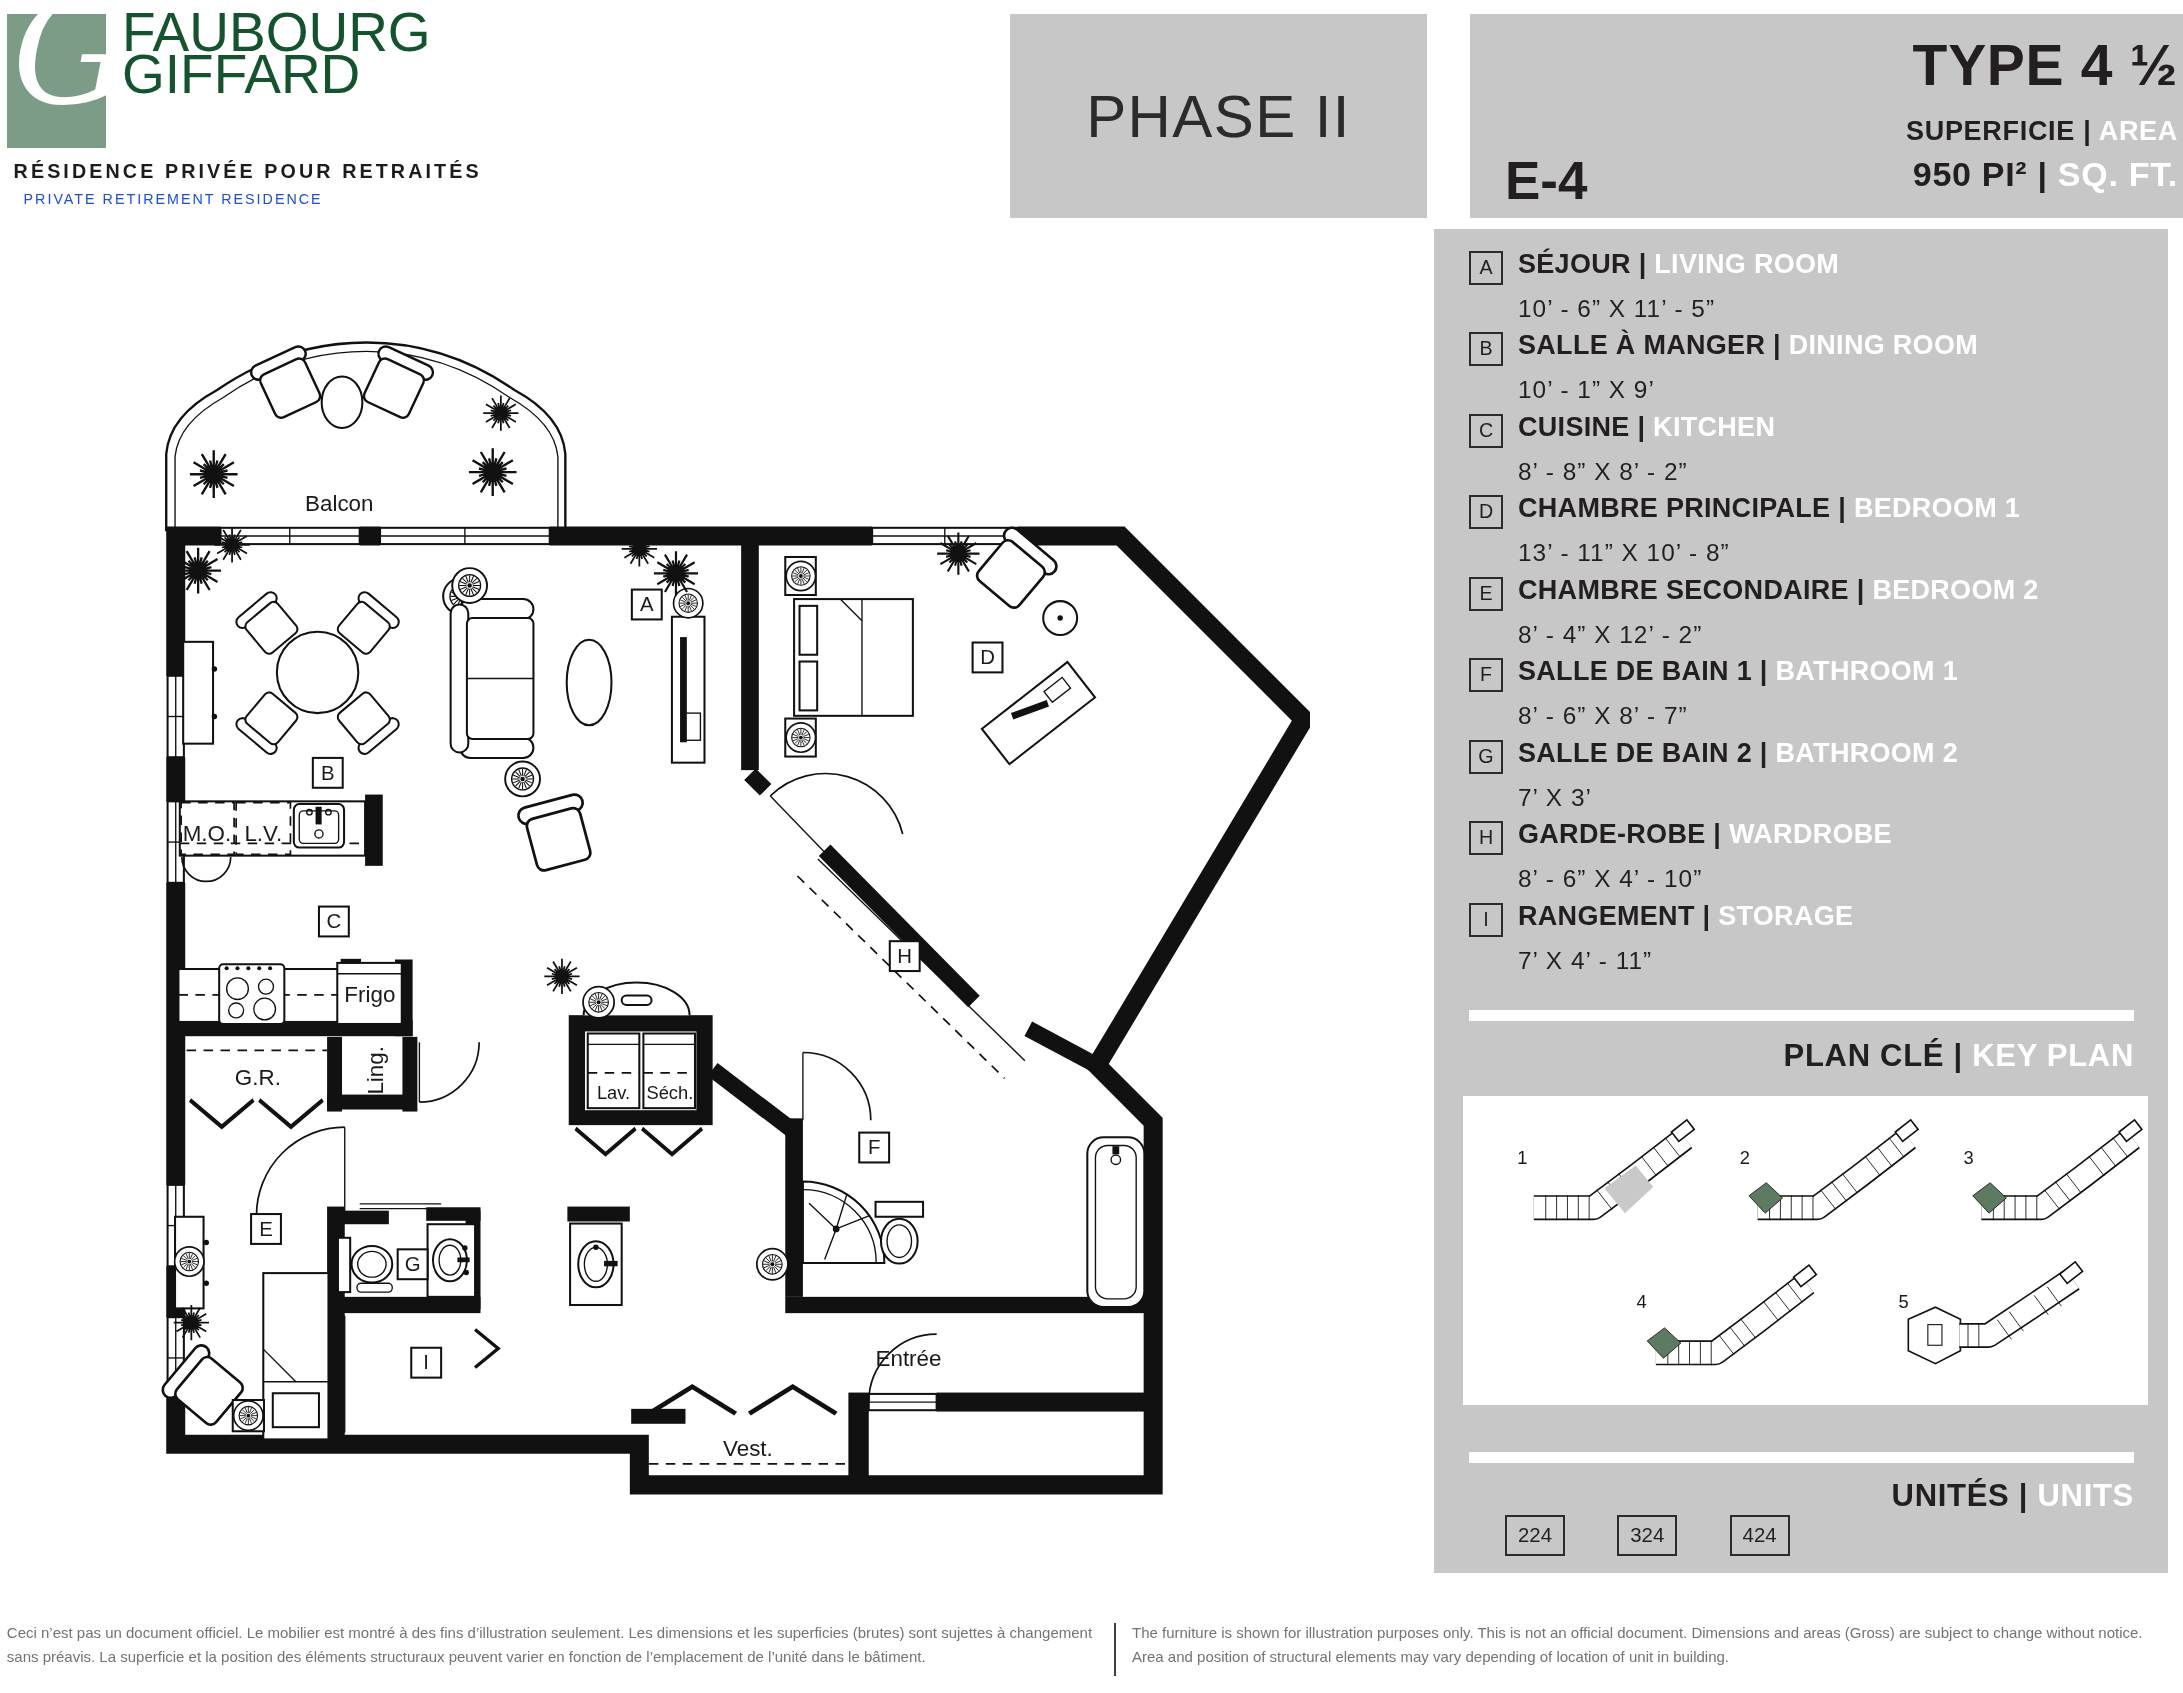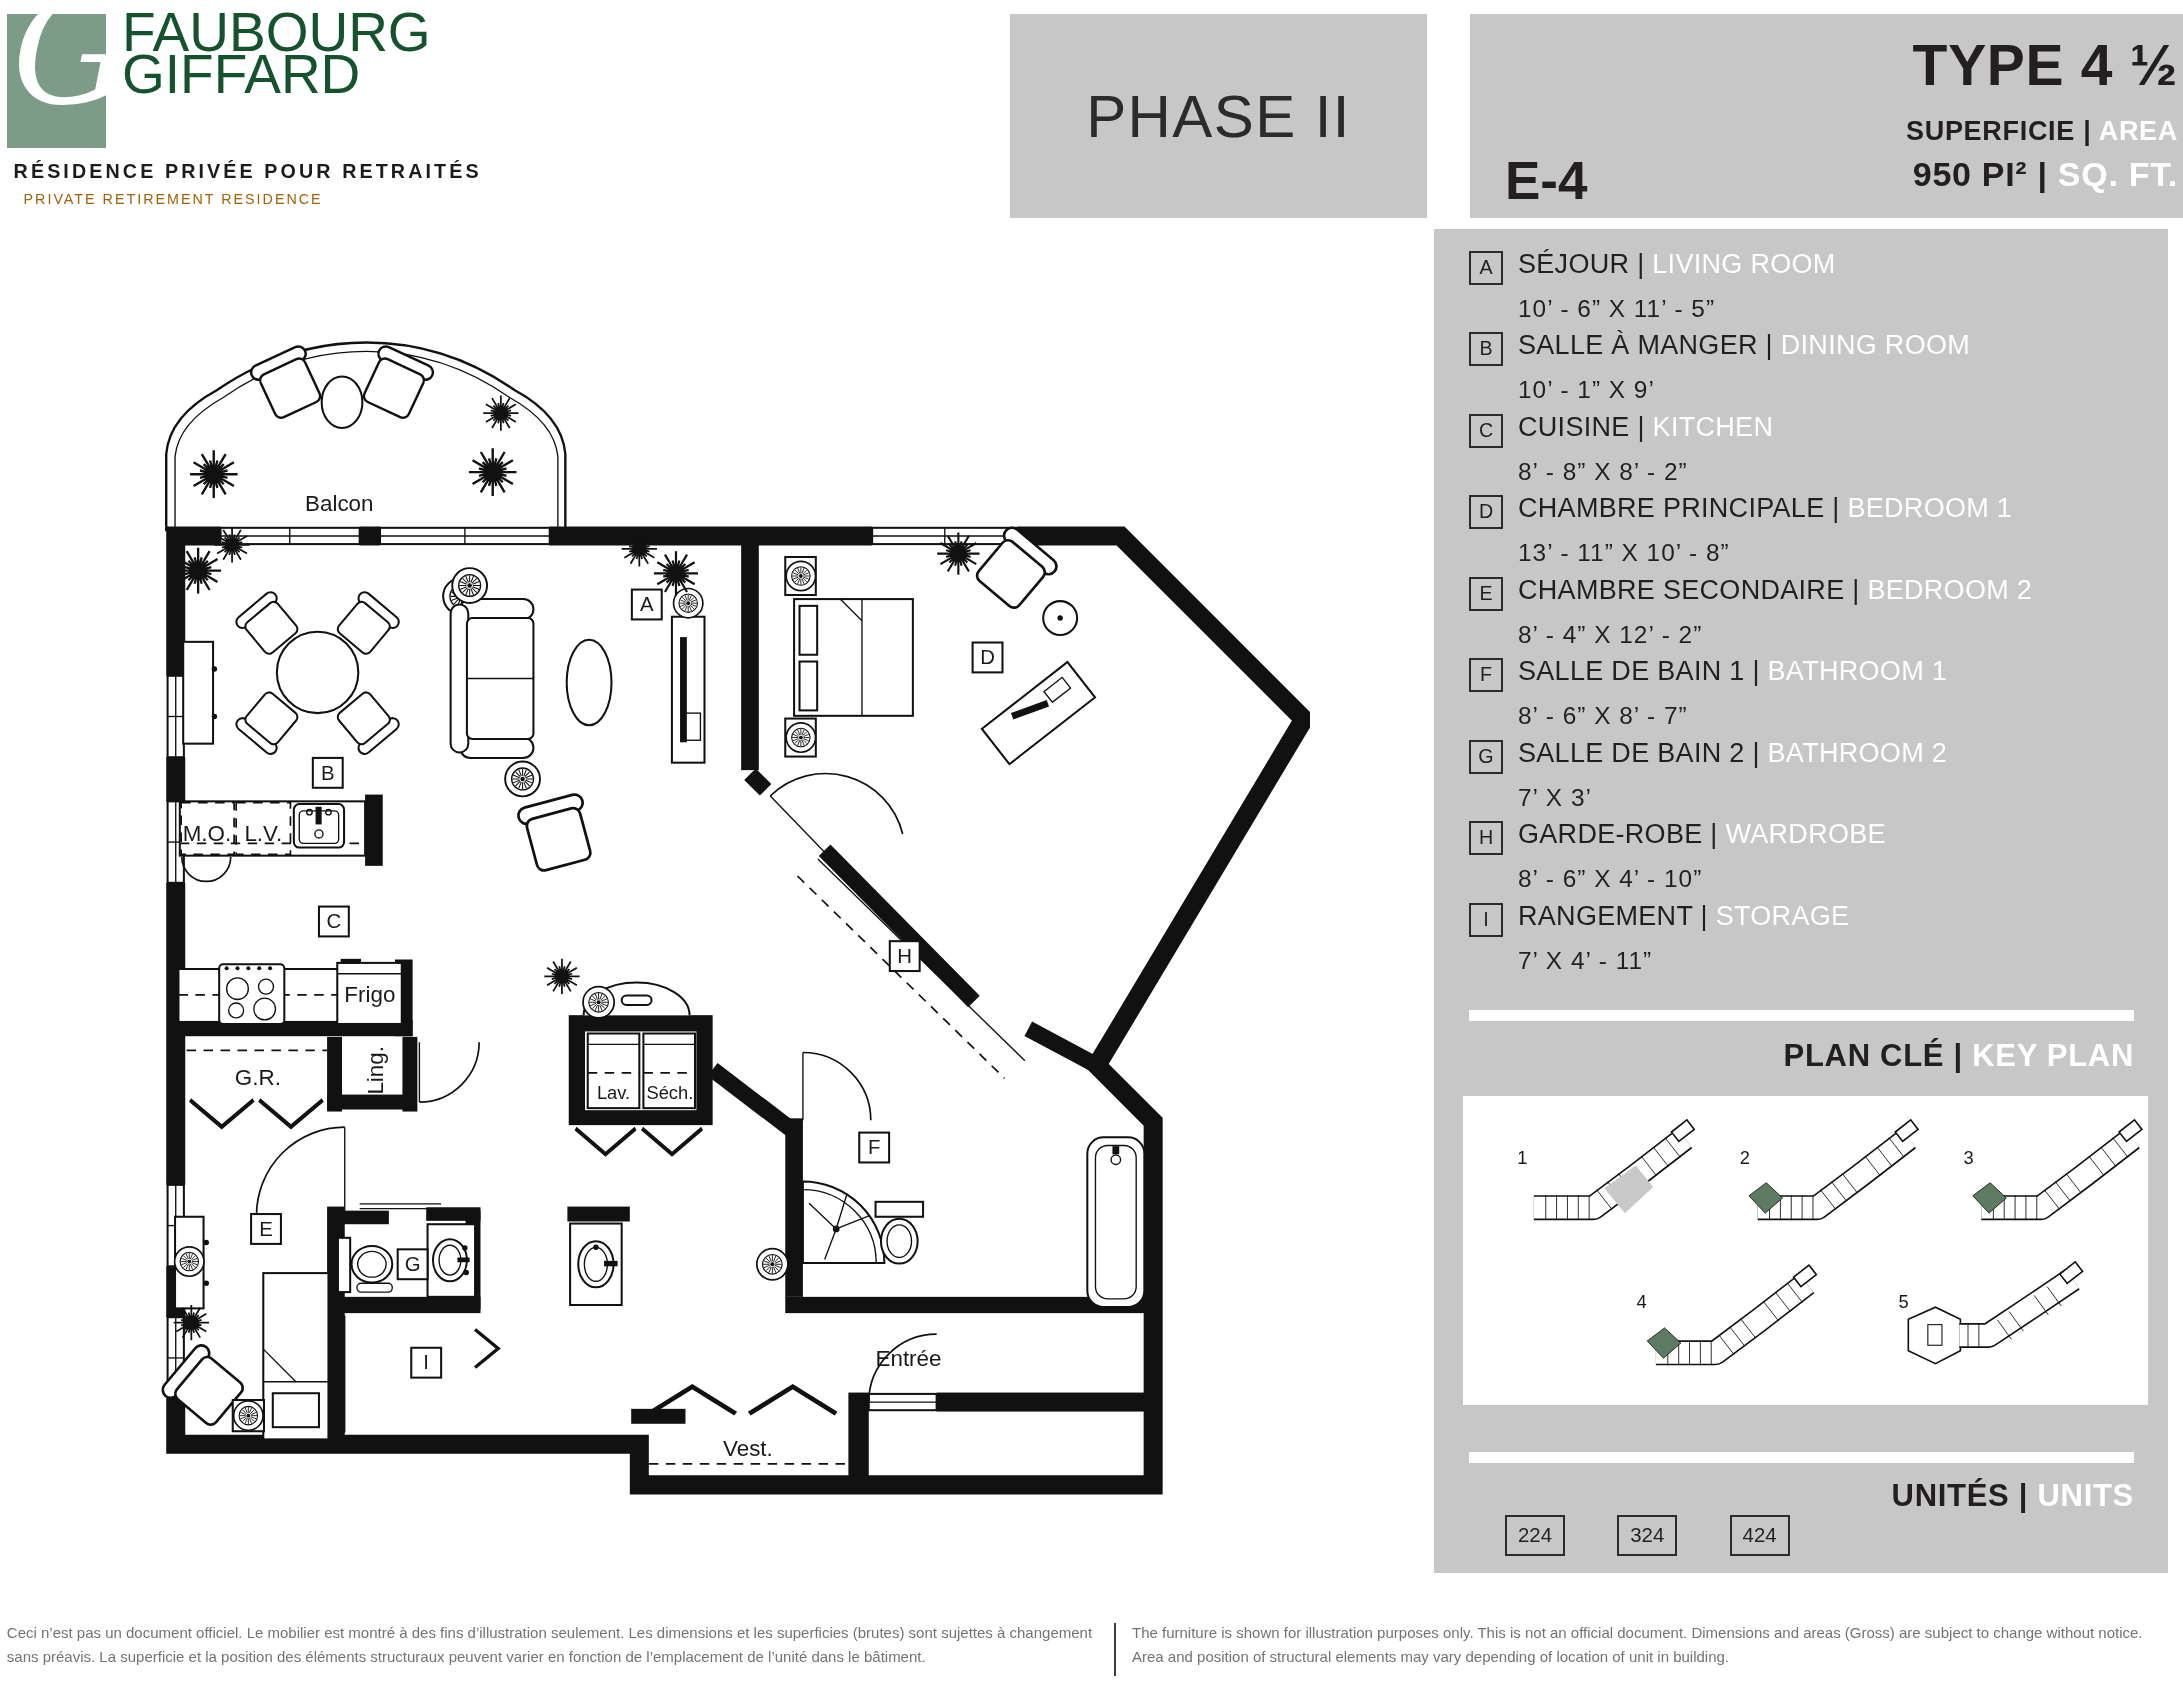--- a/index.html
+++ b/index.html
@@ -8,37 +8,37 @@
   .gray-box{position:absolute;background:#c7c7c8;}
   
   .logo-g{position:absolute;left:6.8px;top:13.6px;width:99px;height:134px;background:#7d9c88;overflow:visible;}
   .logo-g span{position:absolute;left:5.4px;top:-35px;font-family:"DejaVu Serif",serif;font-style:italic;
        font-weight:400;font-size:146px;color:#fff;line-height:1;}
   .logo-name{position:absolute;left:122px;top:11px;font-weight:400;font-size:55px;line-height:42px;
        letter-spacing:0px;color:#14532d;}
   .logo-tag-fr{position:absolute;left:13.6px;top:160px;width:326px;font-size:19.7px;letter-spacing:3.1px;
        font-weight:700;color:#1d1c1c;white-space:nowrap;}
   .logo-tag-en{position:absolute;left:13.6px;top:191px;width:319px;text-align:center;font-size:14.3px;
-       letter-spacing:2px;font-weight:500;color:#a16207;}
+       letter-spacing:2px;font-weight:500;color:#1d4ed8;}
   
   .phase-box{left:1010px;top:14.3px;width:417px;height:204px;display:flex;align-items:center;justify-content:center;
        font-size:60px;font-weight:500;letter-spacing:1.4px;color:#2b2b2b;}
   .hdr-box{left:1434px;top:14.3px;width:734px;height:204px;margin-left:36px;}
   .hdr-type{position:absolute;right:26px;top:17.6px;font-size:57px;font-weight:700;letter-spacing:0.7px;}
   .hdr-sup{position:absolute;right:26px;top:102px;font-size:27px;font-weight:700;letter-spacing:0.7px;}
   .hdr-area{position:absolute;right:26px;top:141px;font-size:34px;font-weight:700;letter-spacing:0.7px;}
   .hdr-unit{position:absolute;left:35px;top:136px;font-size:53px;font-weight:700;}
   .wh{color:#fff;}
   
   .sidebar{left:1434px;top:229px;width:734px;height:1344px;}
   .legend{position:absolute;left:1469px;top:248px;width:665px;}
   .legend-item{position:absolute;left:0;width:665px;height:81px;}
   .lt-box{position:absolute;left:0;top:2.7px;width:30px;height:30px;border:2px solid #2b2b2b;
        display:flex;align-items:center;justify-content:center;font-size:19.7px;font-weight:500;}
-  .lt-title{position:absolute;left:49px;top:1.4px;font-size:27px;font-weight:400;letter-spacing:0.3px;white-space:nowrap;}
+  .lt-title{position:absolute;left:49px;top:1.4px;font-size:27px;font-weight:700;letter-spacing:0.3px;white-space:nowrap;}
   .lt-dims{position:absolute;left:49px;top:47px;font-size:24.4px;font-weight:500;letter-spacing:1px;white-space:nowrap;}
   .divider{position:absolute;left:1469px;width:665px;height:11px;background:#fff;}
   .side-head{position:absolute;left:1469px;width:665px;text-align:right;font-size:31px;font-weight:700;
        letter-spacing:0.7px;white-space:nowrap;}
   .keyplan-box{position:absolute;left:1463px;top:1096px;width:685px;height:309px;background:#fff;}
   .unit-strip{position:absolute;left:1469px;top:1515px;display:flex;gap:16.3px;}
   .unit-chip{width:56px;height:37px;border:2px solid #2b2b2b;display:flex;align-items:center;
        justify-content:center;font-size:20.4px;font-weight:500;margin-left:36px;}
   
   .foot{position:absolute;top:1621px;font-size:15px;line-height:24.4px;color:#737373;font-weight:400;}

